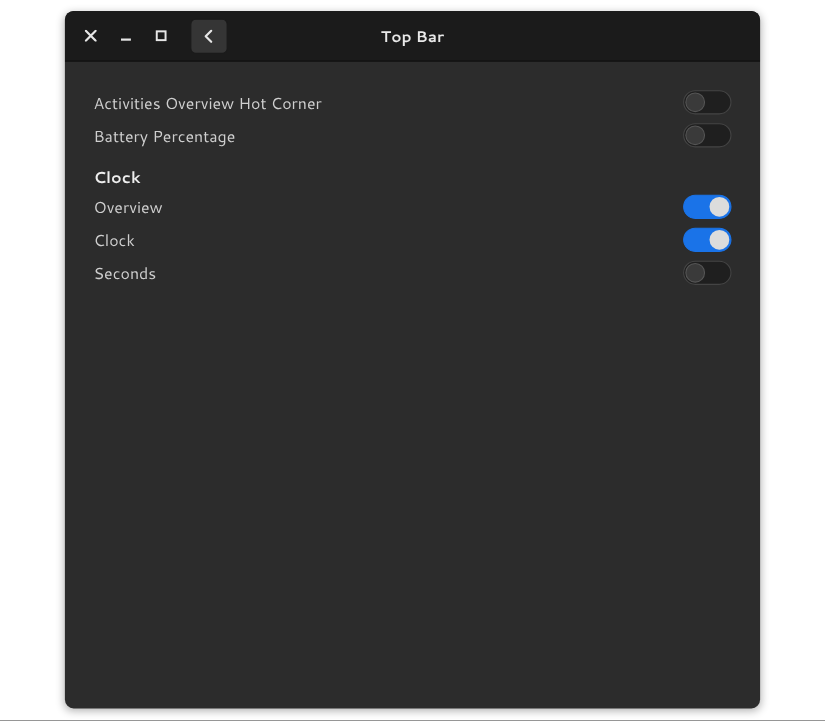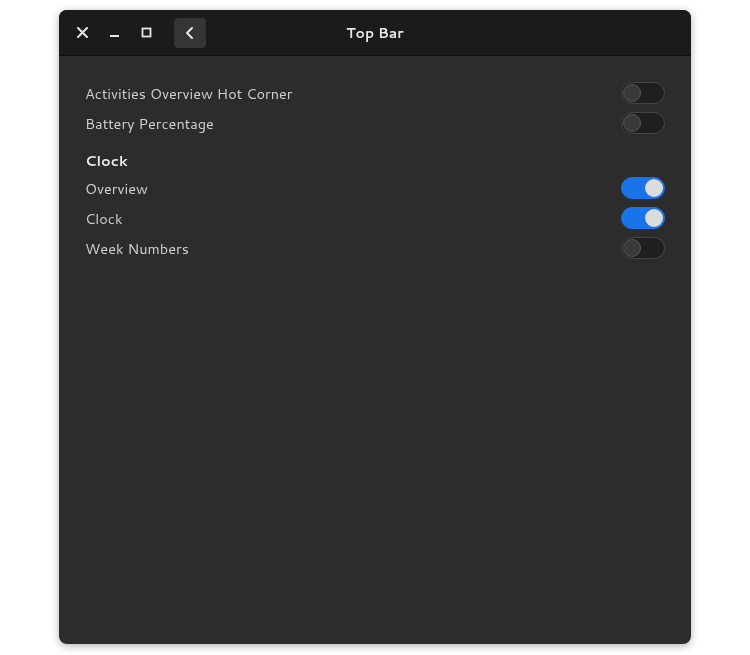--- a/index.html
+++ b/index.html
@@ -182,23 +182,23 @@
       </div>
     </div>
 
     <div class="row">
       <span class="row-label">Clock</span>
       <div class="toggle on">
         <div class="knob"></div>
       </div>
     </div>
 
-
-
-    <div class="row">
-      <span class="row-label">Week Numbers</span>
+    <div class="row">
+      <span class="row-label">Seconds</span>
       <div class="toggle off">
         <div class="knob"></div>
       </div>
     </div>
+
+
 
   </div>
 </div>
 
 </body></html>

